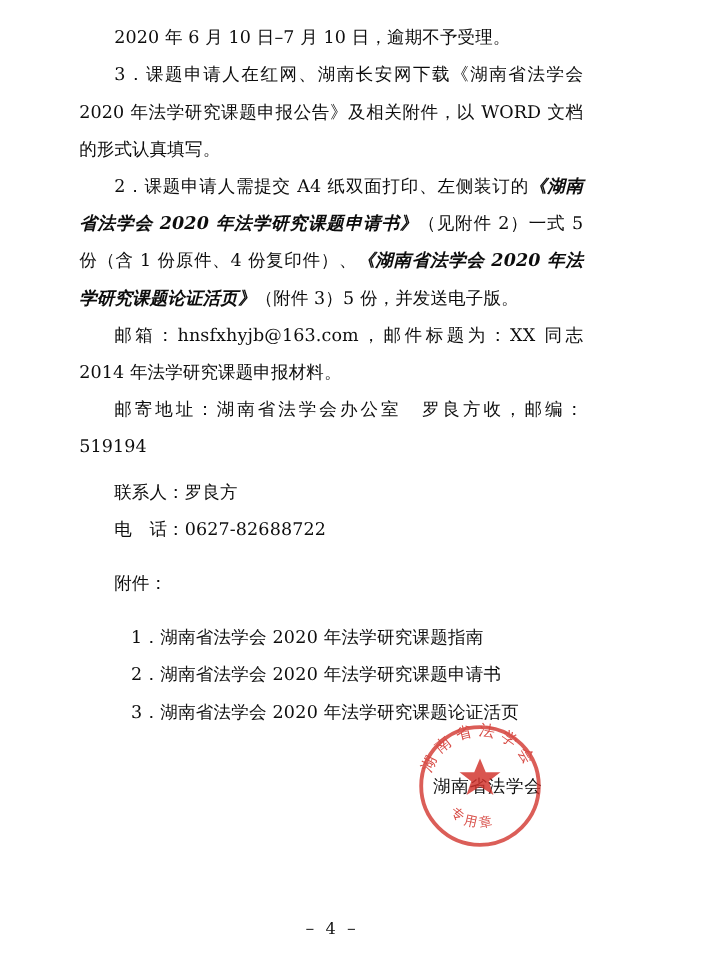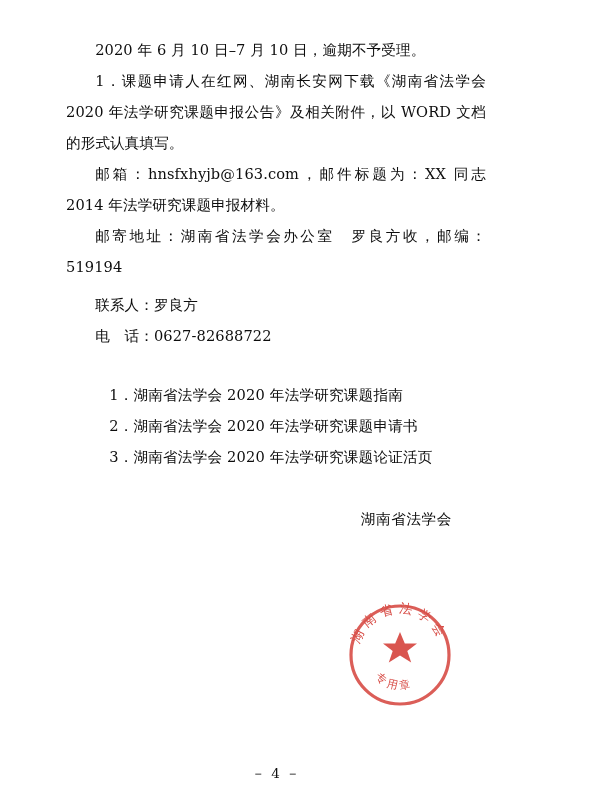--- a/index.html
+++ b/index.html
@@ -13,21 +13,21 @@
     font-family: "DejaVu Serif", "Liberation Serif", serif;
     color: #111111;
     position: relative;
     overflow: hidden;
   }
   .page {
     position: relative;
     width: 552px;
     height: 811px;
     box-sizing: border-box;
-    padding: 34px 66px 0 66px;
+    padding: 16px 66px 0 66px;
   }
   .doc-body {
     font-size: 14.6px;
     line-height: 31px;
     color: #0d0d0d;
     text-align: justify;
     letter-spacing: 0.1px;
   }
   .para {
     margin: 0;
@@ -97,35 +97,37 @@
 </head>
 <body>
 
 <div class="page">
 
   <div class="doc-body">
 
     <p class="para">2020 年 6 月 10 日–7 月 10 日，逾期不予受理。</p>
 
 
-    <p class="para">1．课题申请人在红网、湖南长安网下载《湖南省法学会 2020 年法学研究课题申报公告》及相关附件，以 WORD 文档的形式认真填写。</p>
+    <p class="para">3．课题申请人在红网、湖南长安网下载《湖南省法学会 2020 年法学研究课题申报公告》及相关附件，以 WORD 文档的形式认真填写。</p>
 
+    <p class="para"><span>2．课题申请人需提交 A4 纸双面打印、左侧装订的</span><span class="bold-ital">《湖南省法学会 2020 年法学研究课题申请书》</span><span>（见附件 2）一式 5 份（含 1 份原件、4 份复印件）、</span><span class="bold-ital">《湖南省法学会 2020 年法学研究课题论证活页》</span><span>（附件 3）5 份，并发送电子版。</span></p>
 
     <p class="para mono-mail">邮箱：hnsfxhyjb@163.com，邮件标题为：XX 同志 2014 年法学研究课题申报材料。</p>
 
     <p class="para">邮寄地址：湖南省法学会办公室　罗良方收，邮编：519194</p>
 
     <div class="gap-sm"></div>
 
     <p class="para">联系人：罗良方</p>
 
     <p class="para">电　话：0627-82688722</p>
 
     <div class="gap-md"></div>
 
+    <p class="attach-title">附件：</p>
 
     <ul class="attach-list">
       <li>1．湖南省法学会 2020 年法学研究课题指南</li>
       <li>2．湖南省法学会 2020 年法学研究课题申请书</li>
       <li>3．湖南省法学会 2020 年法学研究课题论证活页</li>
     </ul>
 
     <div class="sign-block">
       <div class="sign-line">湖南省法学会</div>
     </div>

